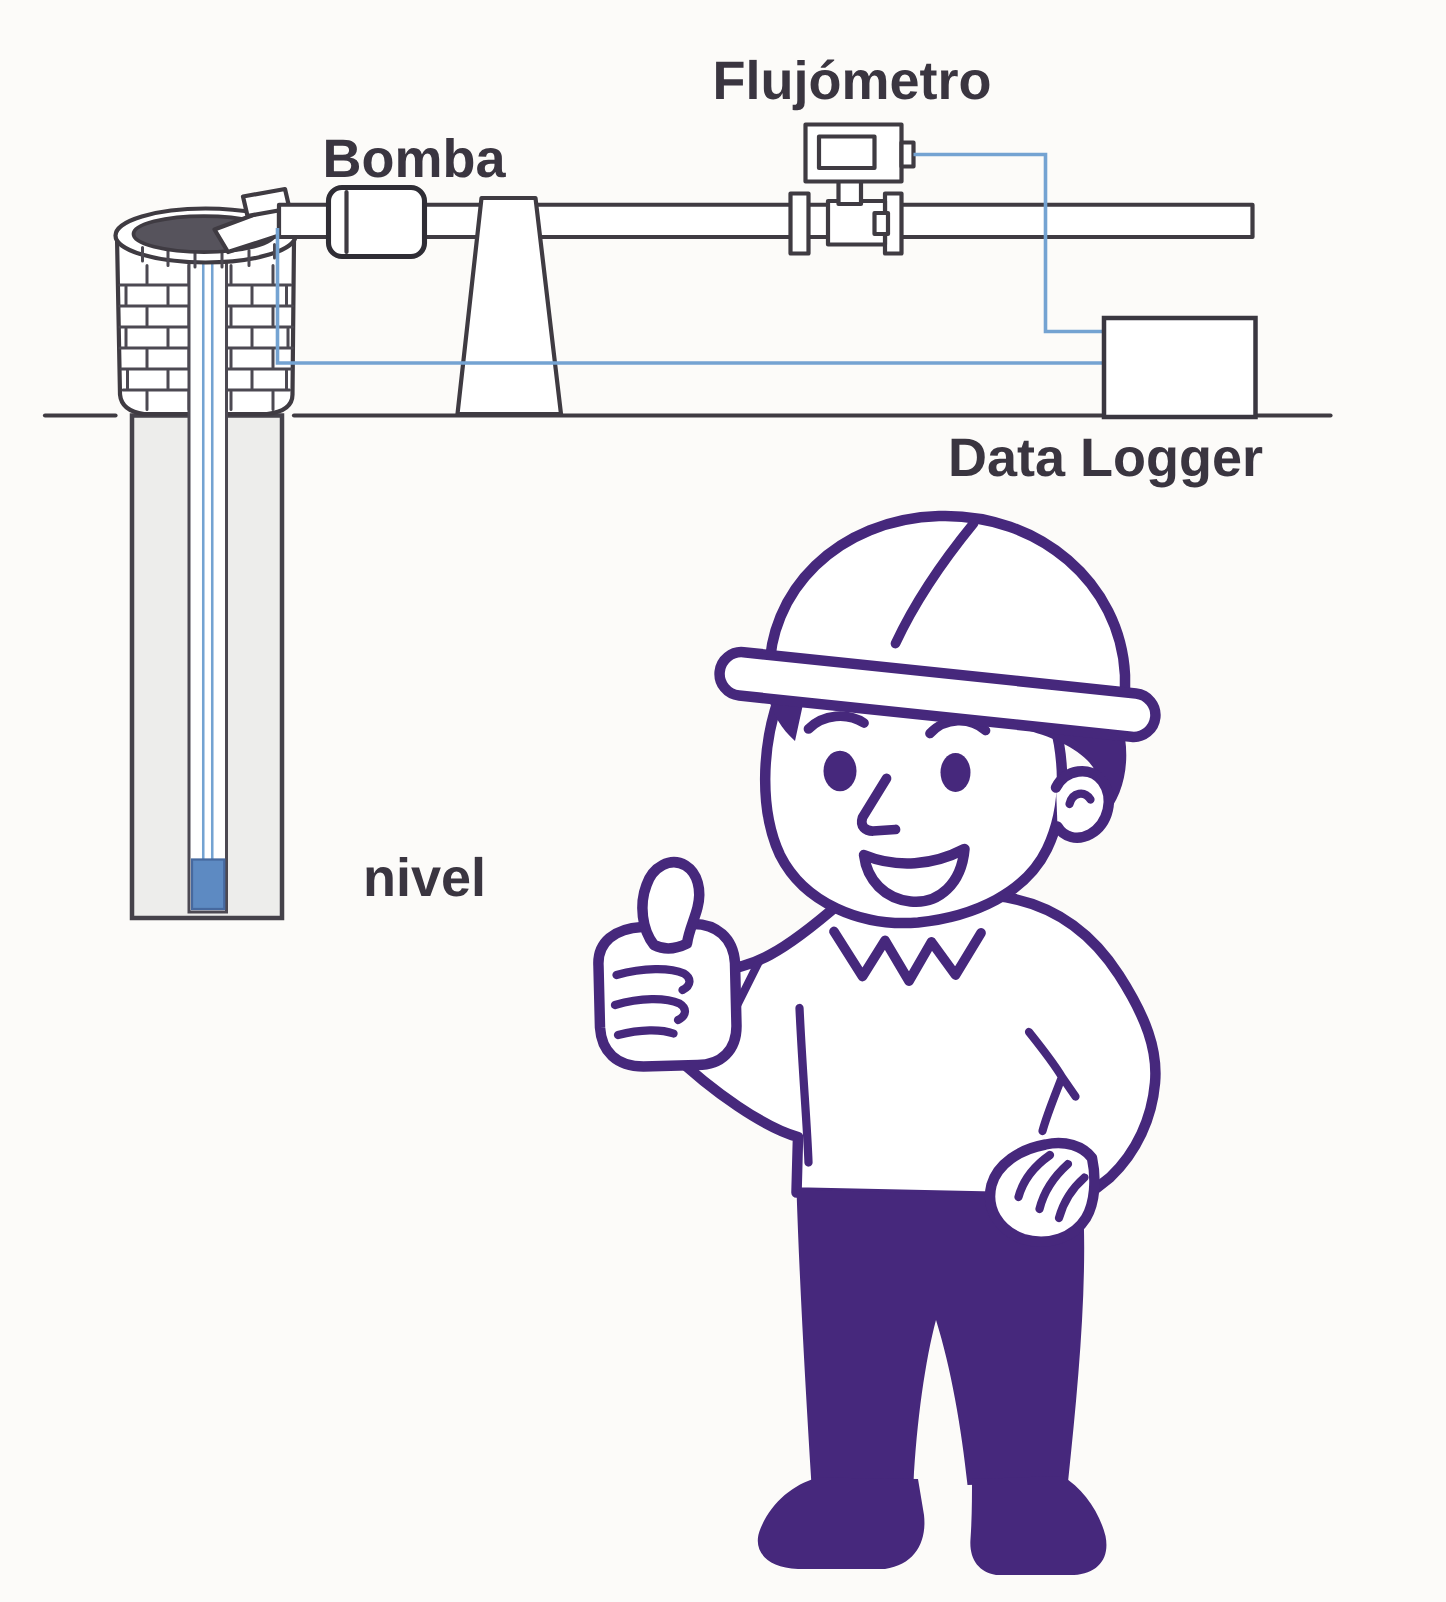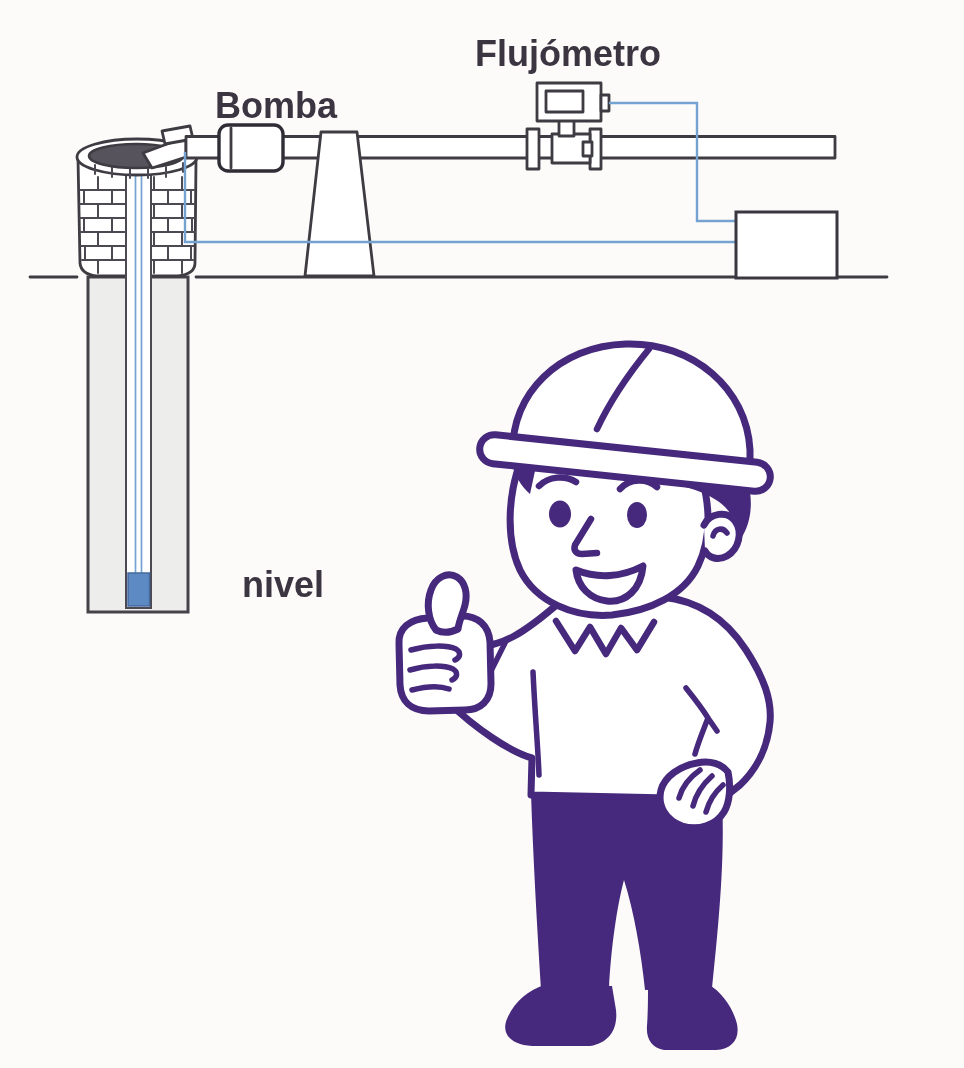--- a/index.html
+++ b/index.html
@@ -165,17 +165,18 @@
       <path class="pw" stroke-width="6" d="M576 570 C598 579 622 577 643 566 C641 589 626 603 607 601 C590 599 578 587 576 570 Z"></path>
 
       <path class="pw" d="M513 452 C511 394 559 346 626 344 C693 342 747 389 750 450 L750 464 L513 455 Z"></path>
       <path class="ps" d="M649 349 C631 371 611 399 597 429"></path>
       <rect class="pw" x="-146" y="-14.5" width="292" height="29" rx="14.5" transform="translate(625 463) rotate(6)"></rect>
     </g>
   </svg>
 
   <div class="lbl" style="left:245px;top:90px;margin-left:31px;">Bomba</div>
   <div class="lbl" style="left:568px;top:38px;">Flujómetro</div>
+  <div class="lbl" style="left:737px;top:289px;">Data Logger</div>
   <div class="lbl" style="left:283px;top:538px;">
     <br>
     <span>nivel</span>
   </div>
 </div>
 
 </body></html>

